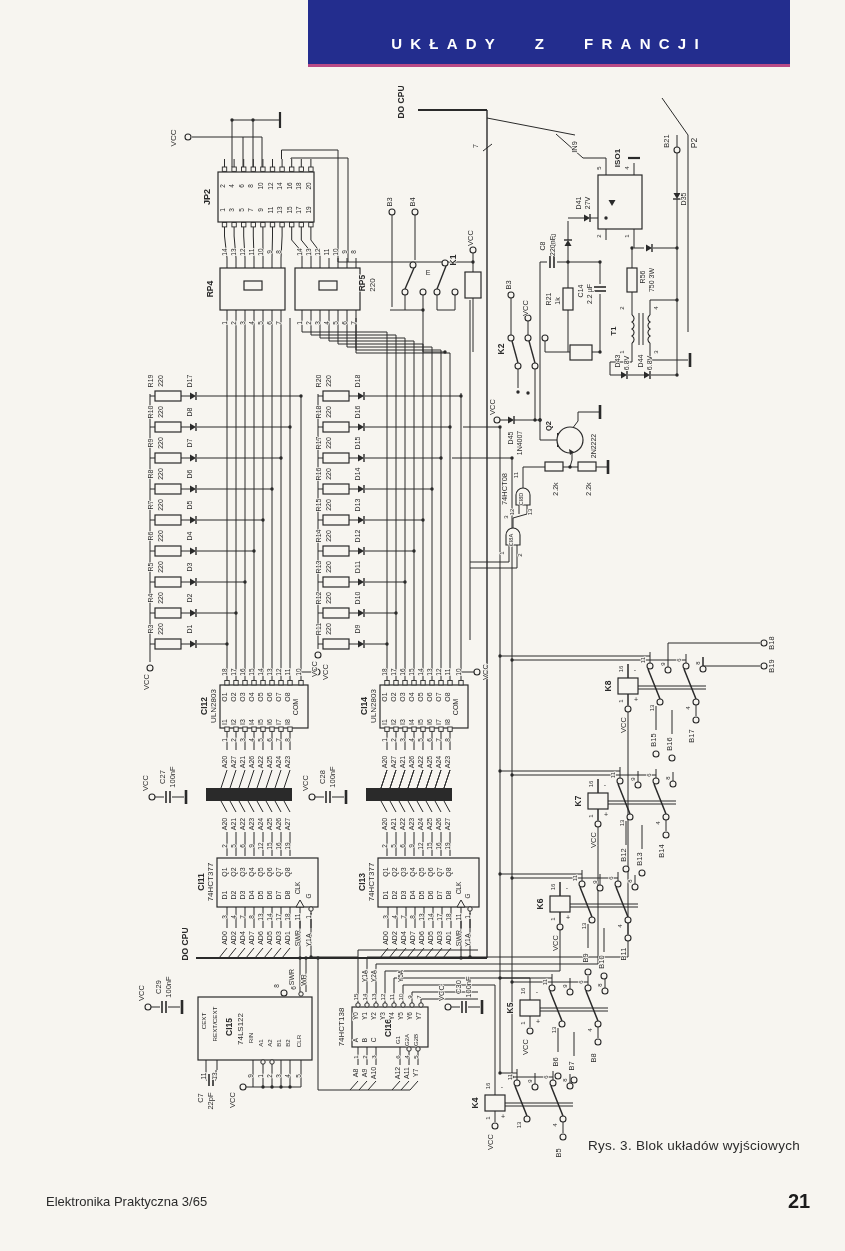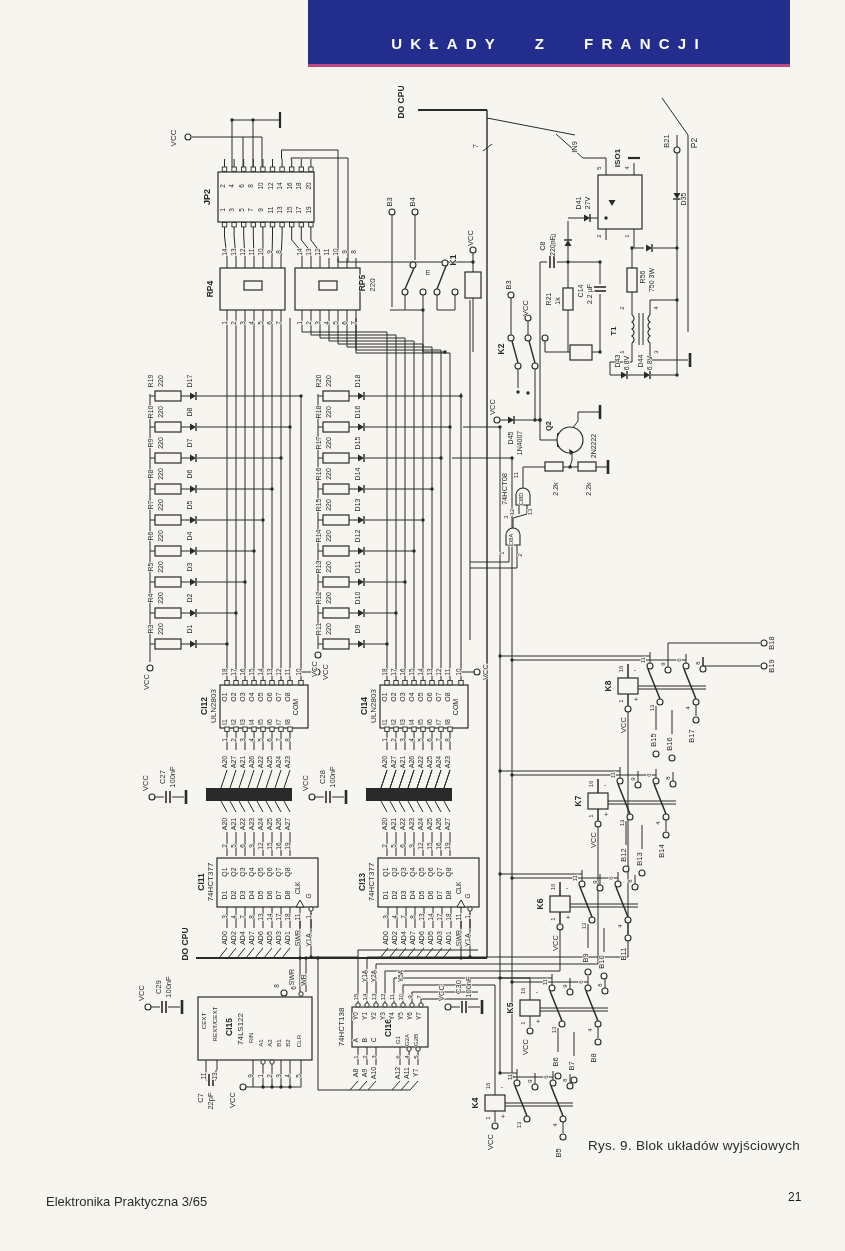--- a/index.html
+++ b/index.html
@@ -1,21 +1,21 @@
 <!DOCTYPE html>
 <html><head>
 <meta charset="utf-8">
 <style>
   html,body{margin:0;padding:0;}
   body{width:845px;height:1251px;position:relative;background:#f7f5f0;font-family:"Liberation Sans",sans-serif;overflow:hidden;}
   .banner{position:absolute;left:308px;top:0;width:482px;height:64px;background:#232d8e;border-bottom:3px solid #b94a86;display:flex;align-items:flex-end;justify-content:center;}
   .banner span{color:#ffffff;font-weight:bold;font-size:15px;letter-spacing:.55em;word-spacing:1.3em;padding-bottom:12px;white-space:nowrap;}
   .caption{position:absolute;left:588px;top:1138px;font-size:13.5px;color:#2b2b2b;font-weight:500;letter-spacing:.02em;}
   .footer-left{position:absolute;left:46px;top:1194px;font-size:13px;color:#2b2b2b;}
-  .page-num{position:absolute;left:788px;top:1190px;font-size:12px;font-weight:normal;color:#1c1c1c;}
+  .page-num{position:absolute;left:788px;top:1190px;font-size:20px;font-weight:bold;color:#1c1c1c;}
   svg{position:absolute;left:0;top:0;}
   svg text{fill:#2a2a2a;stroke:#f7f5f0;stroke-width:1.5px;paint-order:stroke;}
 </style>
 </head>
 <body>
 
 <div class="banner">
   <span>UKŁADY Z FRANCJI</span>
 </div>
 
@@ -1386,15 +1386,15 @@
       <text x="512" y="1077" font-size="6" text-anchor="middle" transform="rotate(-90 512 1077)">11</text>
       <text x="532" y="1081" font-size="6" text-anchor="middle" transform="rotate(-90 532 1081)">9</text>
       <text x="521" y="1125" font-size="6" text-anchor="middle" transform="rotate(-90 521 1125)">13</text>
       <text x="548" y="1077" font-size="6" text-anchor="middle" transform="rotate(-90 548 1077)">6</text>
       <text x="567" y="1080" font-size="6" text-anchor="middle" transform="rotate(-90 567 1080)">8</text>
       <text x="557" y="1125" font-size="6" text-anchor="middle" transform="rotate(-90 557 1125)">4</text>
       <text x="561" y="1153" font-size="7.5" text-anchor="middle" transform="rotate(-90 561 1153)">B5</text>
     </g>
   </svg>
 
-<div class="caption">Rys. 9. Blok układów wyjściowych</div>
+<div class="caption">Rys. 3. Blok układów wyjściowych</div>
 <div class="footer-left">Elektronika Praktyczna 3/65</div>
 <div class="page-num">21</div>
 
 </body></html>

